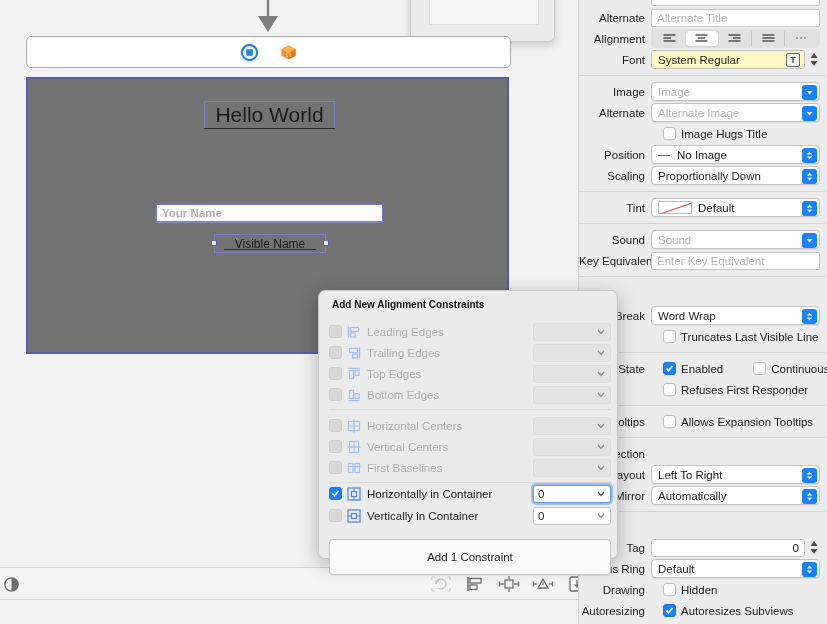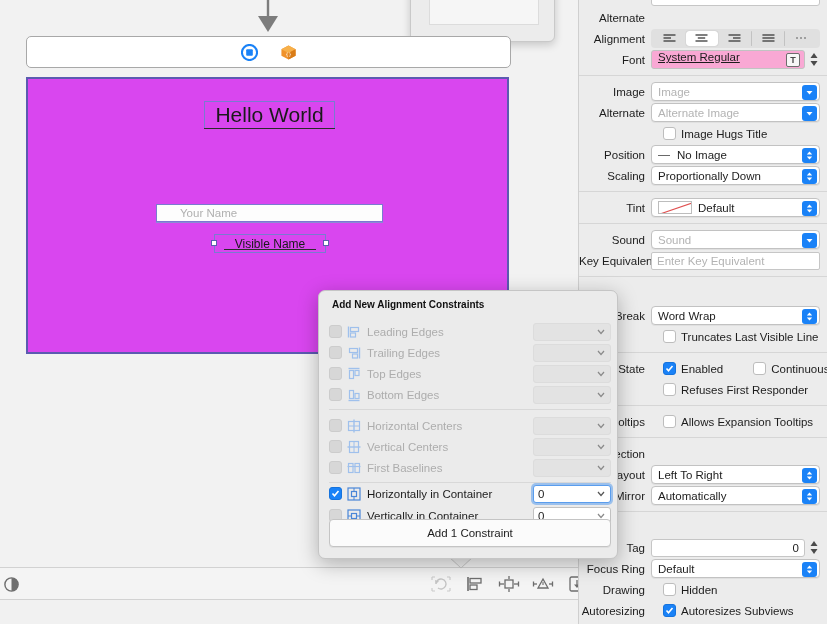--- a/index.html
+++ b/index.html
@@ -47,38 +47,38 @@
     background: #f6f6f6; border: 1px solid #dcdcdc;
   }
   #preview-shadow2 {
     position: absolute; left: 404px; top: -44px; width: 145px; height: 92px;
     background: #e4e4e4; border-radius: 6px; z-index: -1;
   }
 
   
   #view-frame {
     position: absolute; left: 26px; top: 77px; width: 483px; height: 277px;
-    background: #d946ef; border: 2px solid #5b5bb0;
+    background: #737373; border: 2px solid #5b5bb0;
   }
   .ib-el { position: absolute; border: 1px solid #7a7ad0; }
   #label-hello {
     left: 176px; top: 22px; width: 131px; height: 28px;
     display: flex; align-items: center; justify-content: center;
     font-size: 21px; color: #1a1a1a; white-space: nowrap;
   }
   #label-hello-underline {
     position: absolute; left: 176px; top: 49px; width: 131px; height: 1px;
     background: #2b2b2b;
   }
   #field-name {
     left: 128px; top: 125px; width: 227px; height: 18px;
     background: #fdfdfd;
     display: flex; align-items: center;
-    padding-left: 23px;
-    font-size: 11.5px; color: #b0b0b0; white-space: nowrap;
+    padding-left: 5px;
+    font-size: 11.5px; color: #b0b0b0; white-space: nowrap; font-weight: bold;
   }
   #field-name-baseline {
     position: absolute; left: 128px; top: 143px; width: 227px; height: 1px;
     background: #8b8bd6;
   }
   #button-change {
     left: 186px; top: 155px; width: 112px; height: 19px;
     display: flex; align-items: center; justify-content: center;
     font-size: 12px; color: #1a1a1a; white-space: nowrap;
   }
@@ -180,23 +180,23 @@
   .seg > div {
     flex: 1; height: 15px; display: flex; align-items: center; justify-content: center;
     border-radius: 3px;
   }
   .seg > div.on { background: #ffffff; box-shadow: 0 0 1px rgba(0,0,0,0.35); }
   .segdiv { width: 1px; height: 11px; background: #c2c2c2; flex: 0 0 1px !important; }
 
   .stepper { width: 12px; height: 19px; margin-left: 3px; }
 
   .font-tf {
-    flex: 1; height: 19px; background: #f9a8d4; border: 1px solid #c2c2c2;
-    border-radius: 3px; display: flex; padding: 0 2px 0 6px;
-    position: relative; font-size: 11.5px; text-decoration: underline;
+    flex: 1; height: 19px; background: #fef9c3; border: 1px solid #c2c2c2;
+    border-radius: 3px; display: flex; align-items: center; padding: 0 2px 0 6px;
+    position: relative; font-size: 11.5px;
   }
   .tbox {
     position: absolute; right: 4px; top: 2px; width: 14px; height: 14px;
     border: 1px solid #6d6d6d; border-radius: 2px;
     display: flex; align-items: center; justify-content: center;
     font-size: 9px; color: #4a4a4a; font-weight: bold; background: #f7f7f7;
   }
 
   .tint-sw {
     width: 34px; height: 13px; background: #ffffff; border: 1px solid #bdbdbd;
@@ -249,21 +249,21 @@
   .pop-val.en { background: #ffffff; border-color: #c2c2c2; }
   .pop-val.focus {
     background: #ffffff; border: 1px solid #5a9ded;
     box-shadow: 0 0 0 2px rgba(90,157,237,0.55);
   }
   .pop-val .chev { position: absolute; right: 5px; top: 5px; }
   .pop-sep {
     position: absolute; left: 10px; width: 282px; height: 1px; background: #d8d8d8;
   }
   #pop-add {
-    position: absolute; left: 10px; top: 228px; width: 282px; height: 28px;
+    position: absolute; left: 10px; top: 248px; width: 282px; height: 36px;
     background: #fbfbfb; border: 1px solid #c4c4c4; border-radius: 4px;
     display: flex; align-items: center; justify-content: center;
     font-size: 11.5px; color: #1c1c1c;
     box-shadow: 0 1px 0 rgba(0,0,0,0.05);
   }
 </style>
 </head>
 <body>
 
 <div id="root">
@@ -360,20 +360,23 @@
 
     <div class="row" style="margin-top:-14px;">
       <div class="lbl"></div>
       <div class="ctl">
           <div class="tf"></div>
         </div>
     </div>
 
     <div class="row">
       <div class="lbl">Alternate</div>
+      <div class="ctl">
+        <div class="tf ph flat">Alternate Title</div>
+      </div>
     </div>
 
     <div class="row">
       <div class="lbl">Alignment</div>
       <div class="ctl">
         <div class="seg">
           <div>
             <svg width="13" height="9" viewBox="0 0 13 9">
                 <line x1="0.5" y1="1" x2="12.5" y2="1" stroke="#3a3a3a" stroke-width="1.3"></line>
                 <line x1="0.5" y1="4" x2="8" y2="4" stroke="#3a3a3a" stroke-width="1.3"></line>

